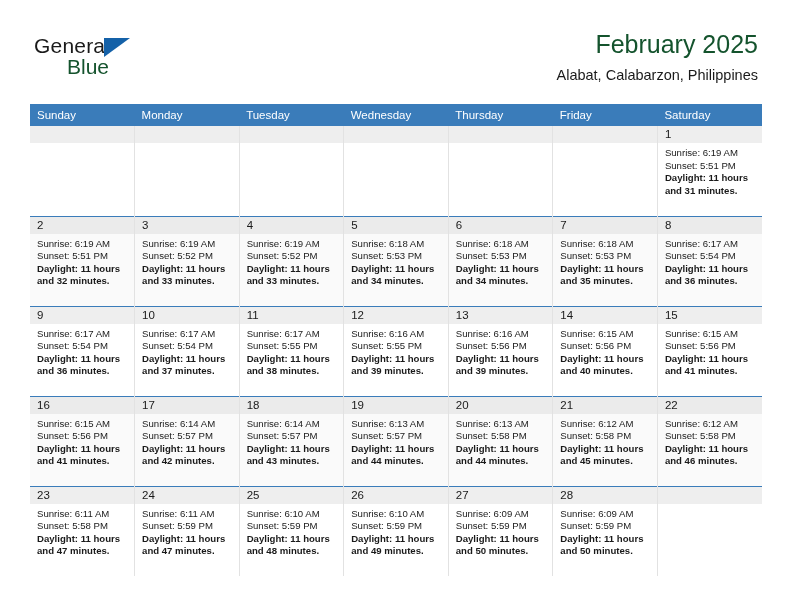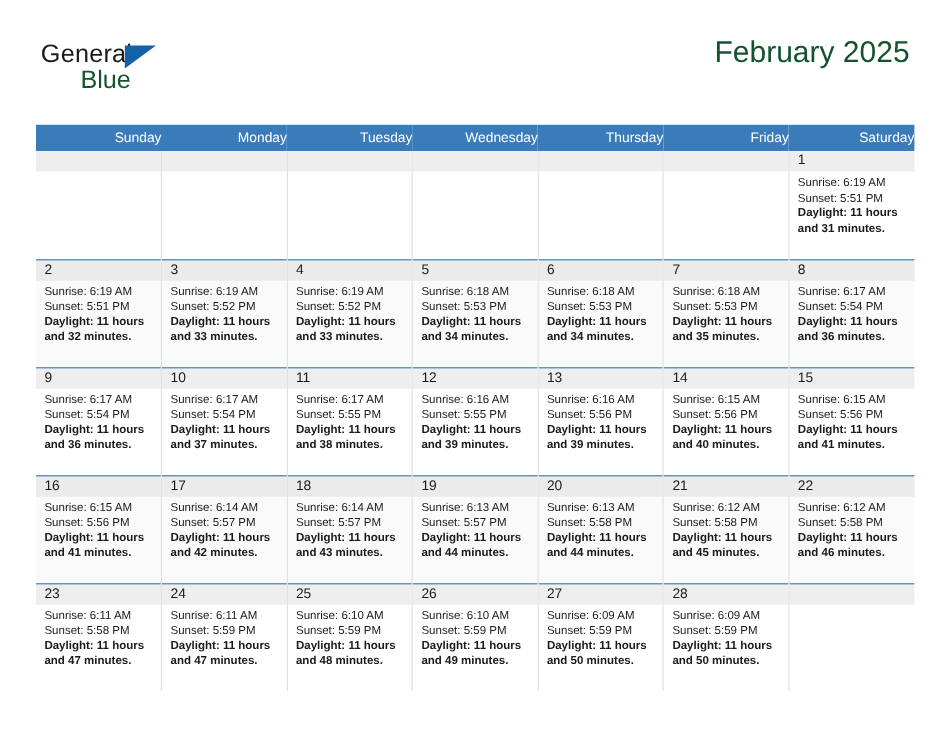--- a/index.html
+++ b/index.html
@@ -92,21 +92,21 @@
     border-collapse: collapse;
     table-layout: fixed;
   }
   .calendar col { width: 104.57px; }
 
   .calendar thead th {
     background: #3a7cba;
     color: #ffffff;
     font-size: 11.5px;
     font-weight: normal;
-    text-align: right;
+    text-align: left;
     padding: 5px 0 5px 7px;
     height: 21px;
     border: none;
   }
 
   .calendar tbody td {
     vertical-align: top;
     padding: 0;
     height: 90px;
     border-left: 1px solid #e2e2e2;
@@ -144,20 +144,21 @@
   <div class="header">
 
     <div class="logo">
       <span class="logo-general">General</span>
       <span class="logo-tri"></span>
       <span class="logo-blue">Blue</span>
     </div>
 
     <div class="title-block">
       <div class="cal-title">February 2025</div>
+      <div class="cal-subtitle">Alabat, Calabarzon, Philippines</div>
     </div>
 
   </div>
 
   <table class="calendar">
     <colgroup>
       <col>
         <col>
         <col>
         <col>

